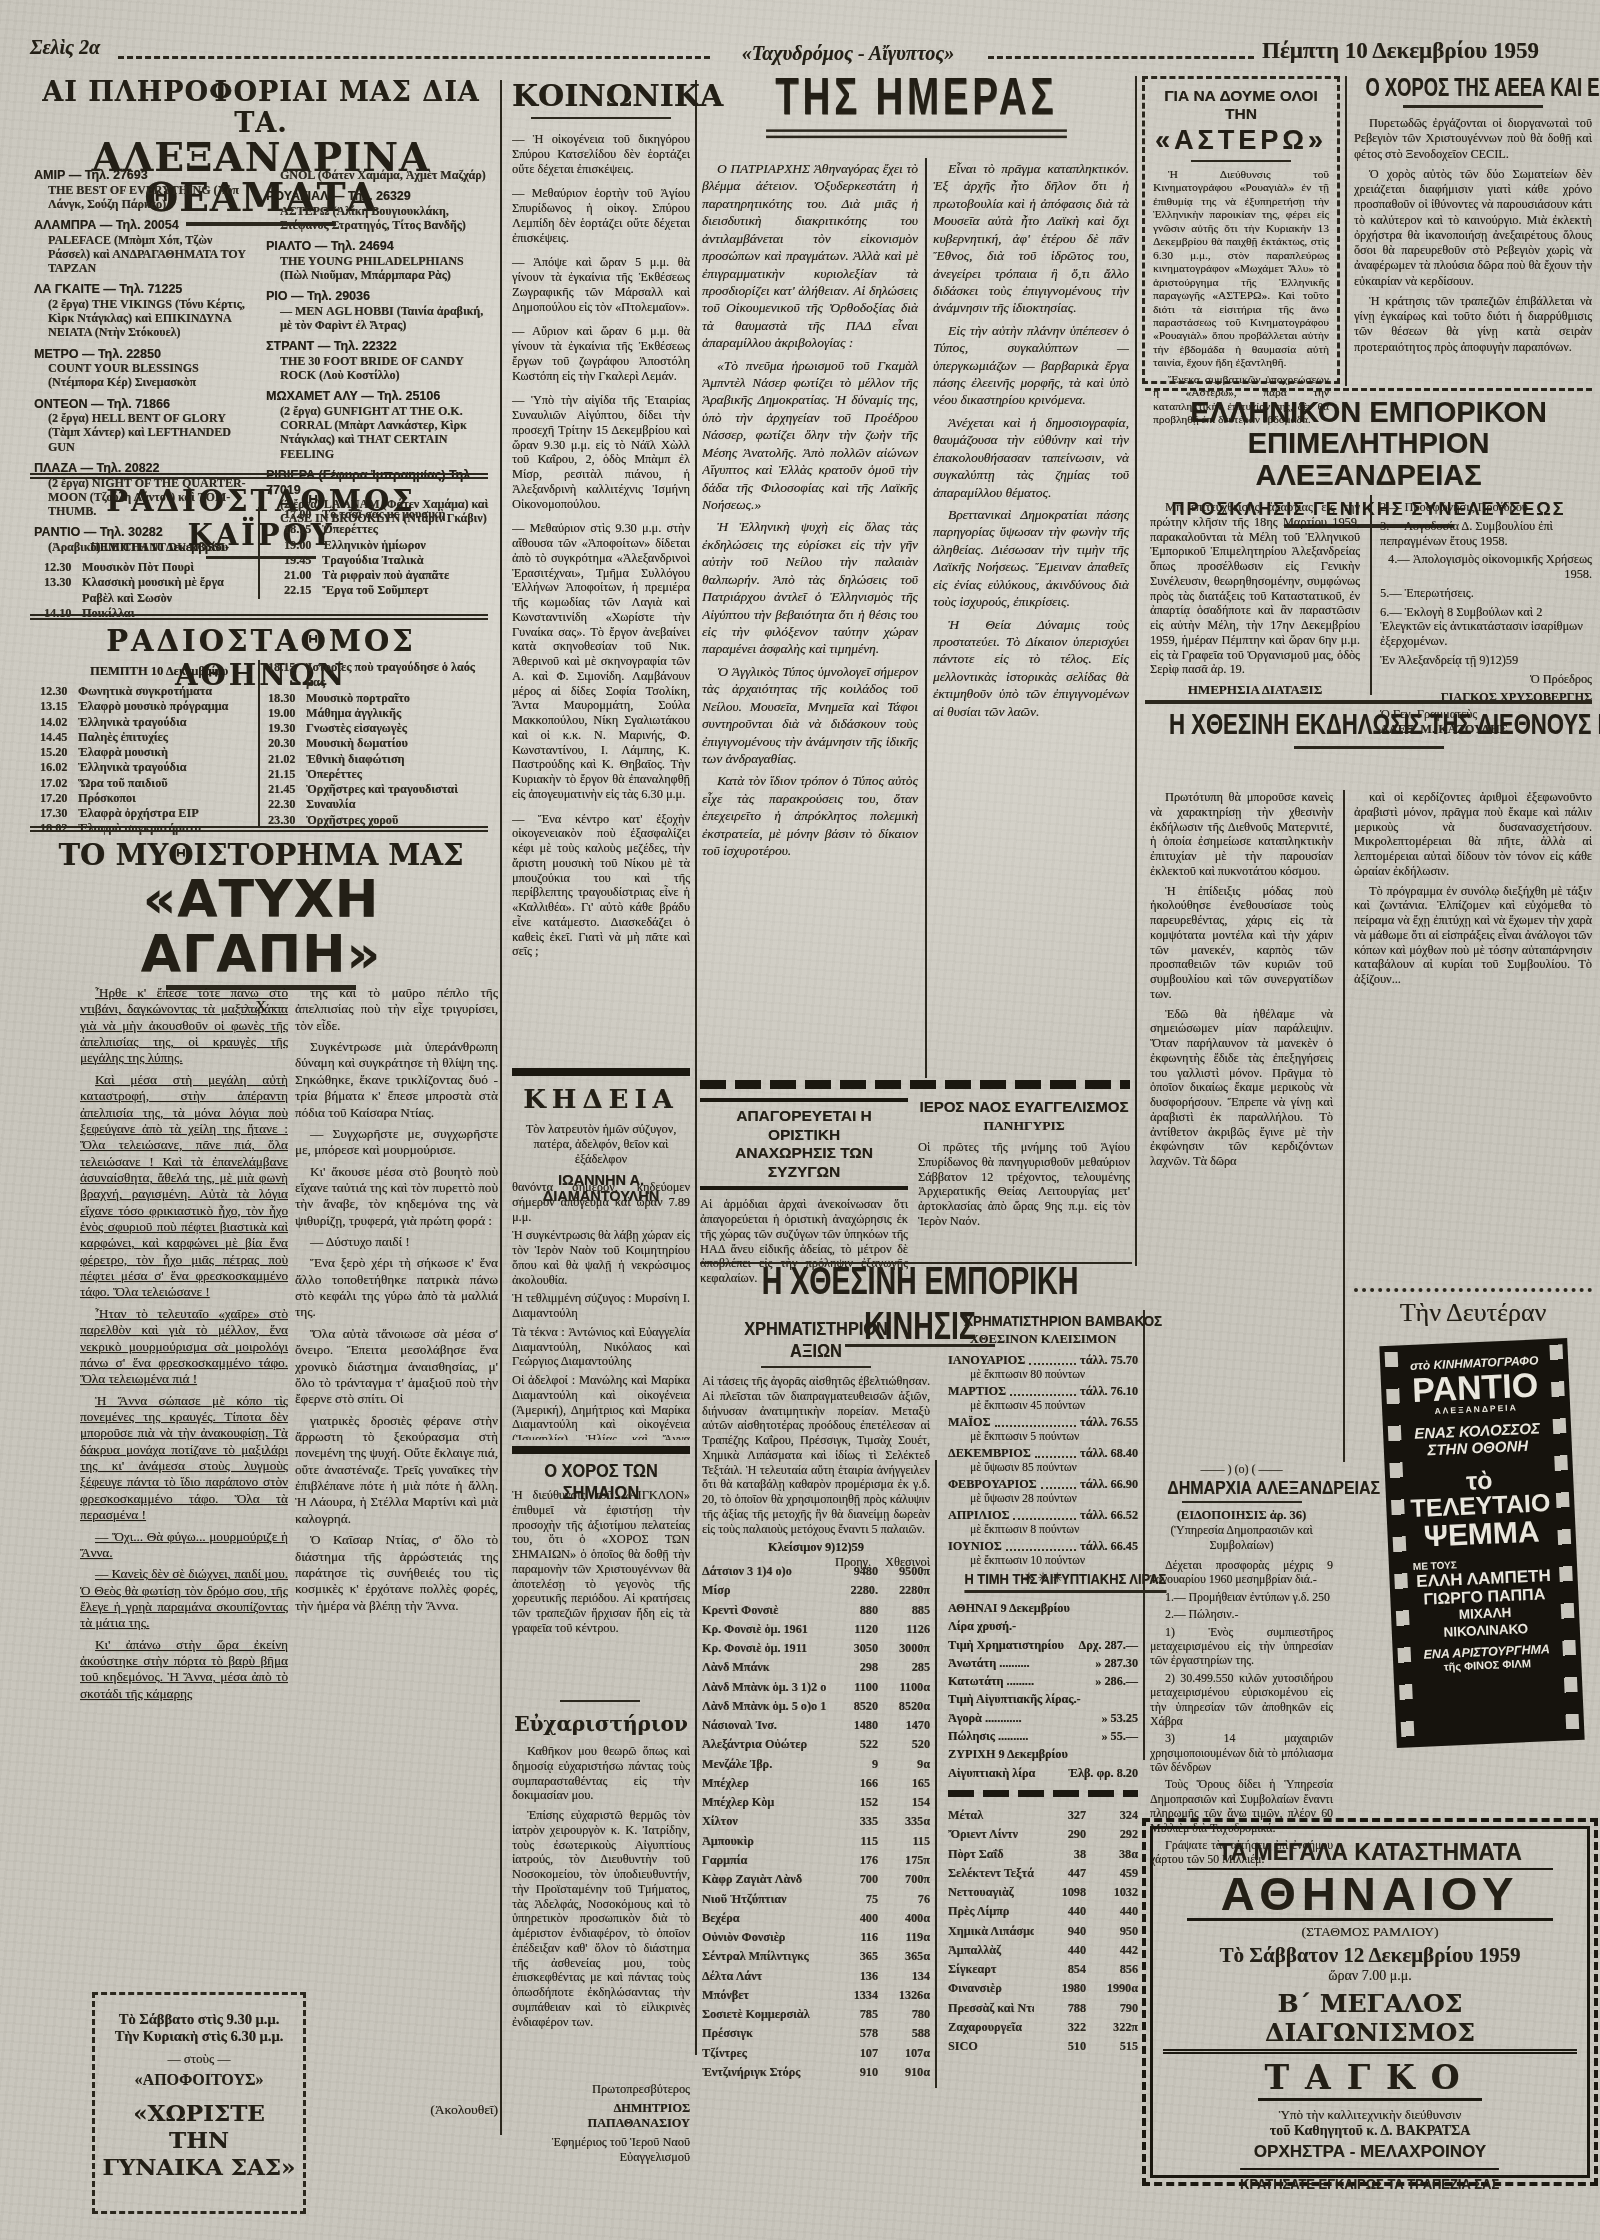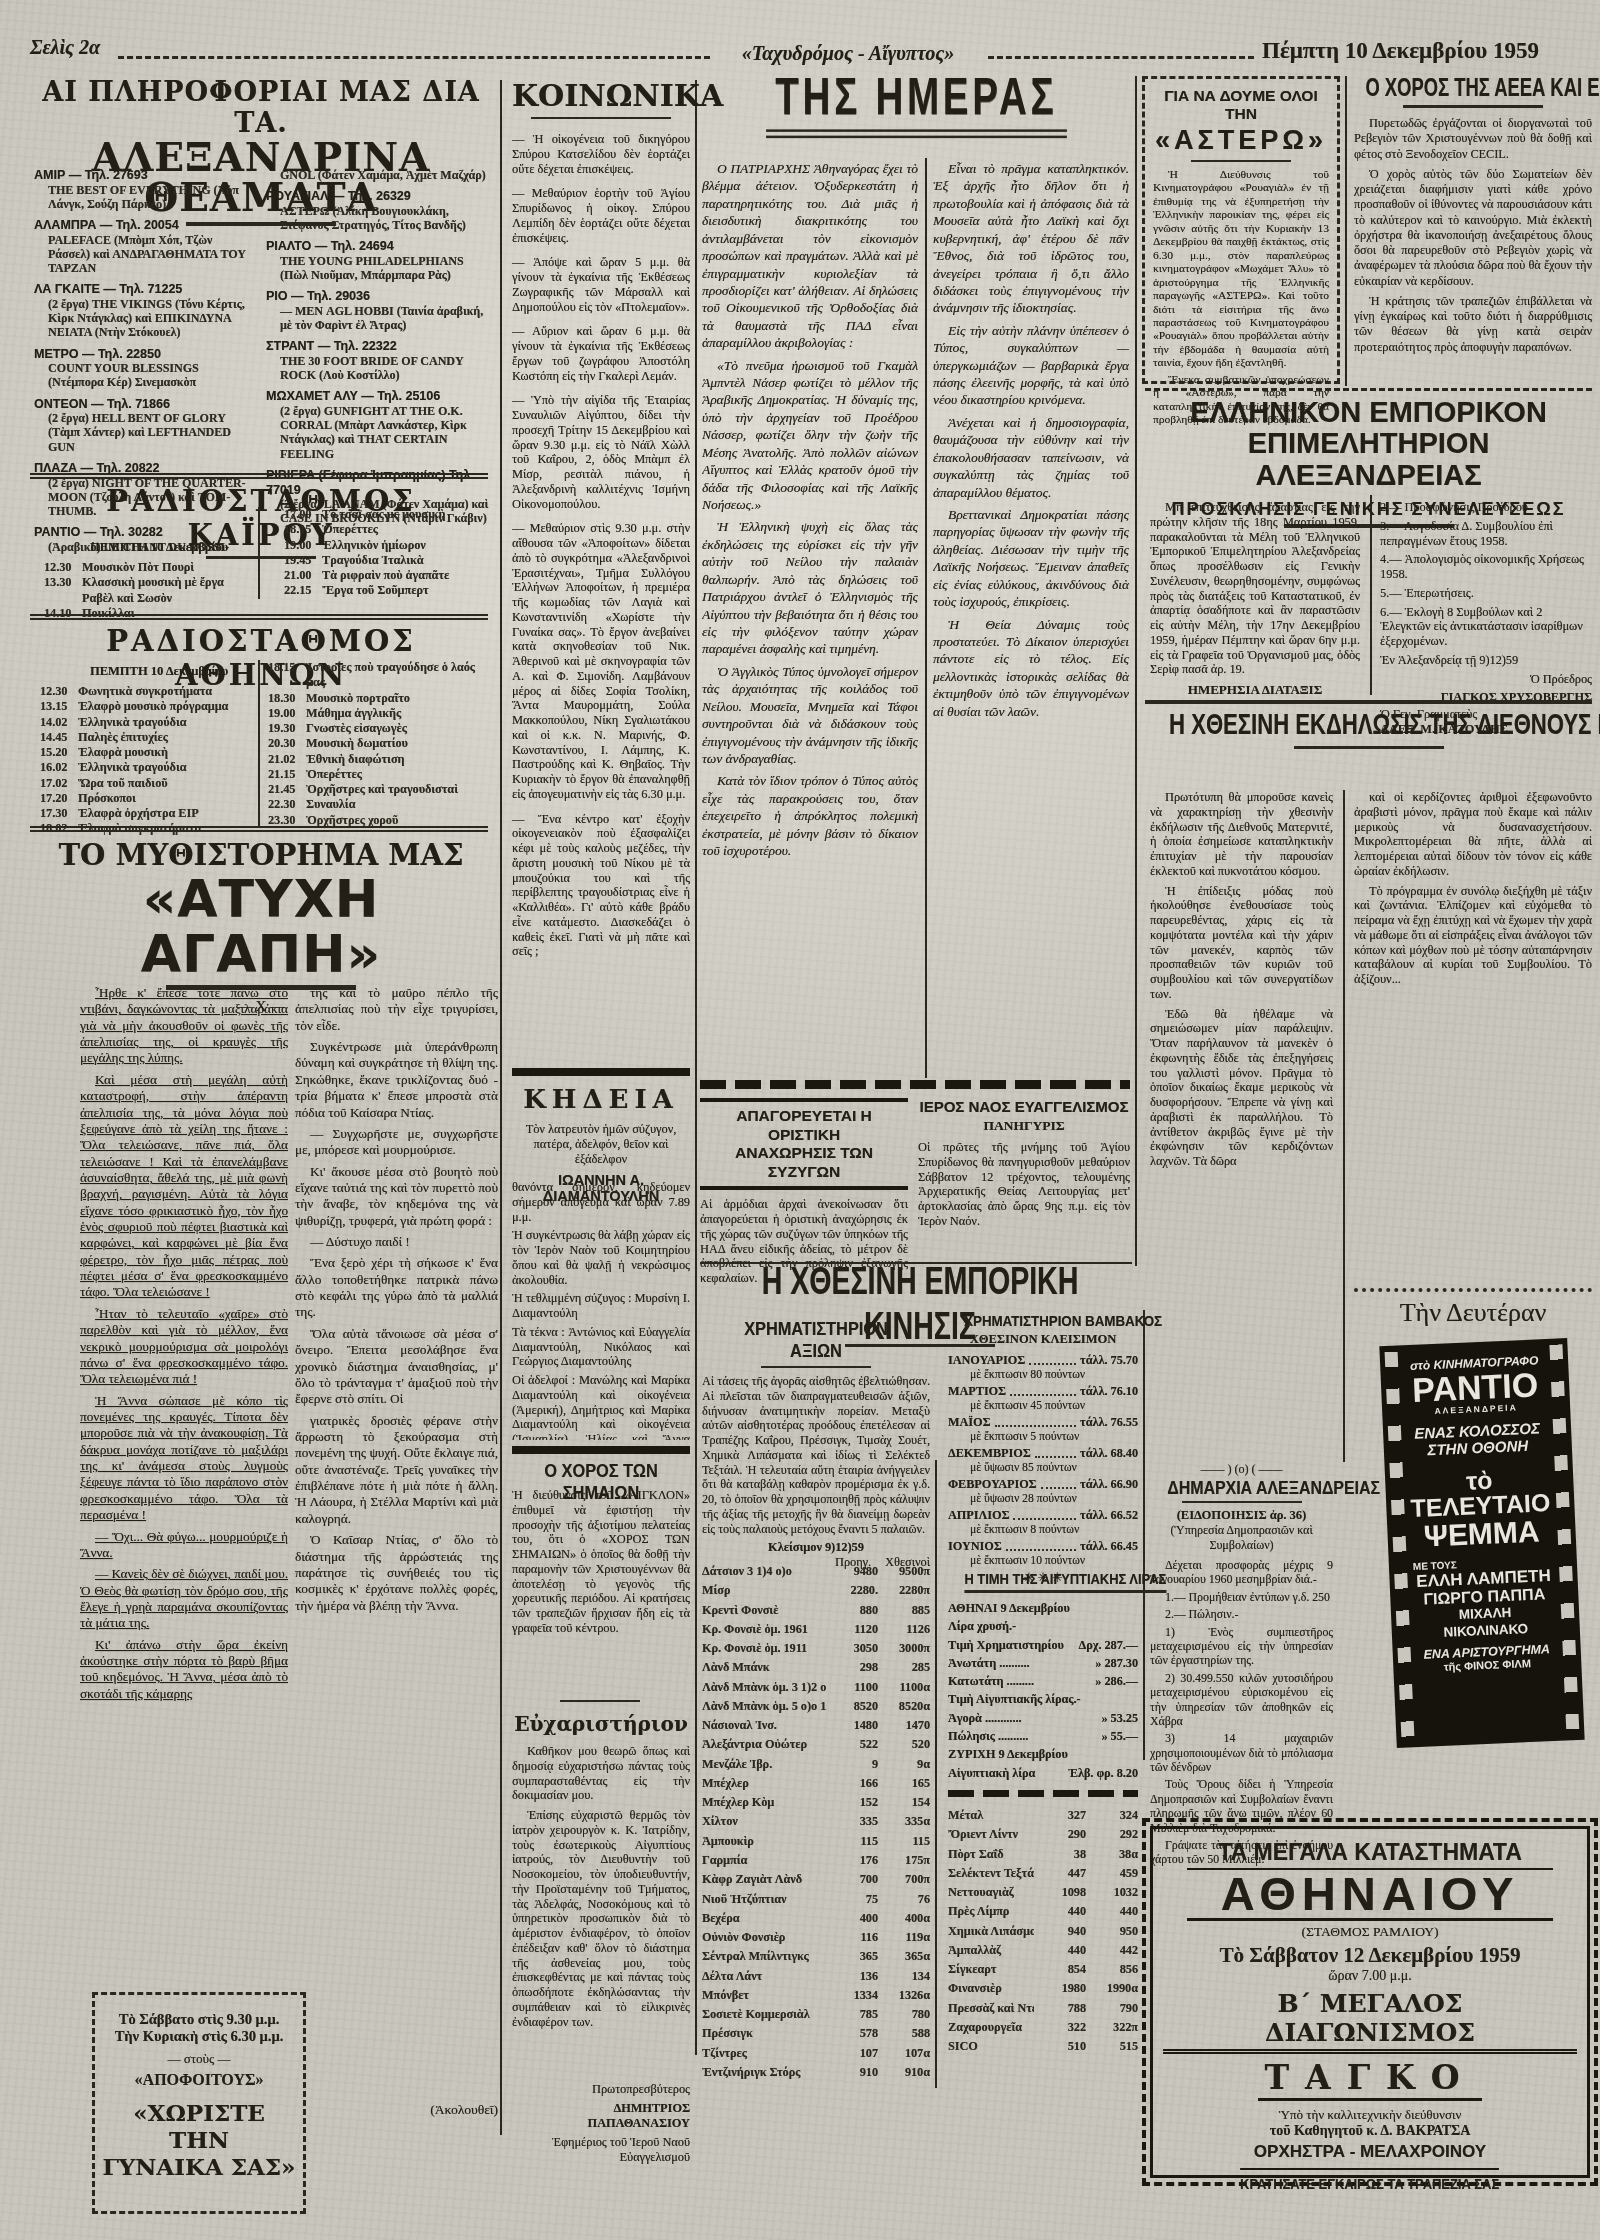--- a/index.html
+++ b/index.html
@@ -787,21 +787,21 @@
   <div class="abs just body12" style="left:1150px;top:500px;width:210px;height:200px;overflow:hidden;">
     <p>Μὴ ἐπιτευχθείσης ἀπαρτίας εἰς τὴν πρώτην κλῆσιν τῆς 18ης Μαρτίου 1959, παρακαλοῦνται τὰ Μέλη τοῦ Ἑλληνικοῦ Ἐμπορικοῦ Ἐπιμελητηρίου Ἀλεξανδρείας ὅπως προσέλθωσιν εἰς Γενικὴν Συνέλευσιν, θεωρηθησομένην, συμφώνως πρὸς τὰς διατάξεις τοῦ Καταστατικοῦ, ἐν ἀπαρτίᾳ ὁσαδήποτε καὶ ἂν παραστῶσιν εἰς αὐτὴν Μέλη, τὴν 17ην Δεκεμβρίου 1959, ἡμέραν Πέμπτην καὶ ὥραν 6ην μ.μ. εἰς τὰ Γραφεῖα τοῦ Ὀργανισμοῦ μας, ὁδὸς Σερὶφ πασᾶ ἀρ. 19.</p>
     <div class="ctr b" style="font-size:13px;">ΗΜΕΡΗΣΙΑ ΔΙΑΤΑΞΙΣ</div>
     <div>1.— Ἐπικύρωσις Πρακτικῶν Γενικῆς Συνελεύσεως 15)5)58</div>
   </div>
   <div class="abs body12" style="left:1380px;top:500px;width:212px;">
     <div>
 
     <p style="text-indent:0;margin-bottom:4px;">2.— Προσφώνησις Προέδρου</p>
         <p style="text-indent:0;margin-bottom:4px;">3.— Λογοδοσία Δ. Συμβουλίου ἐπὶ πεπραγμένων ἔτους 1958.</p>
-        <p style="text-indent:0;margin-bottom:4px;">4.— Ἀπολογισμὸς οἰκονομικῆς Χρήσεως 1958.</p>
+        <p style="text-indent:0;margin-bottom:4px;text-align:right;">4.— Ἀπολογισμὸς οἰκονομικῆς Χρήσεως 1958.</p>
         <p style="text-indent:0;margin-bottom:4px;">5.— Ἐπερωτήσεις.</p>
         <p style="text-indent:0;margin-bottom:4px;">6.— Ἐκλογὴ 8 Συμβούλων καὶ 2 Ἐλεγκτῶν εἰς ἀντικατάστασιν ἰσαρίθμων ἐξερχομένων.</p>
       </div>
     <div style="margin-top:4px;">Ἐν Ἀλεξανδρείᾳ τῇ 9)12)59</div>
     <div class="sig">Ὁ Πρόεδρος</div>
     <div class="sig b">ΓΙΑΓΚΟΣ ΧΡΥΣΟΒΕΡΓΗΣ</div>
     <div style="margin-top:2px;">Ὁ Γεν. Γραμματεὺς</div>
     <div class="b">ΑΛΕΞ. Μ. ΚΑΖΟΥΛΗΣ</div>
   </div>
 

